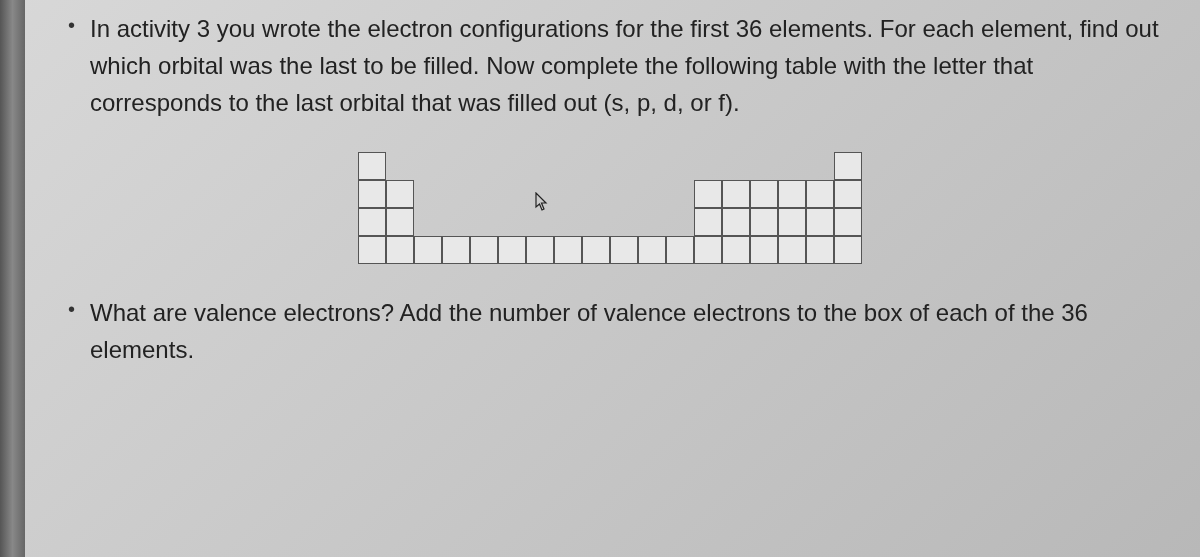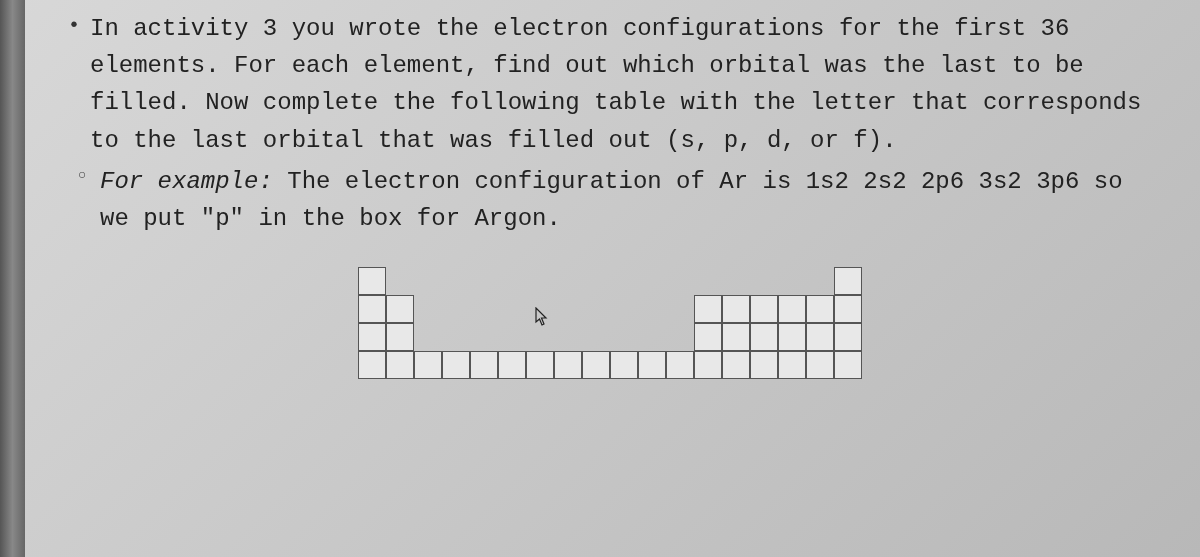--- a/index.html
+++ b/index.html
@@ -16,21 +16,20 @@
     body::before {
       content: '';
       position: absolute;
       left: 0; top: 0; bottom: 0;
       width: 25px;
       background: linear-gradient(90deg, #555, #888, #666);
     }
     .bullet-list {
       list-style: none;
       padding-left: 30px;
-      font-family: Liberation Mono, monospace;
     }
     .bullet-item {
       position: relative;
       margin-bottom: 4px;
       font-size: 24px;
       line-height: 1.55;
     }
     .bullet-item::before {
       content: '•';
       position: absolute;
@@ -79,23 +78,20 @@
       font-size: 18px;
       color: #222;
       pointer-events: none;
     }
   </style>
 </head>
 <body>
 
 <ul class="bullet-list">
   <li class="bullet-item">In activity 3 you wrote the electron configurations for the first 36 elements. For each element, find out which orbital was the last to be filled. Now complete the following table with the letter that corresponds to the last orbital that was filled out (s, p, d, or f).</li>
-  <li class="sub-item">
-    <span class="italic">For example:</span><span> The electron configuration of Ar is 1s2 2s2 2p6 3s2 3p6 so we put "p" in the box for Argon.</span>
-  </li>
 </ul>
 
 <div class="periodic-container">
   <div class="periodic-grid" id="pt-grid">
       <div class="cell"></div>
       <div class="cell empty"></div>
       <div class="cell empty"></div>
       <div class="cell empty"></div>
       <div class="cell empty"></div>
       <div class="cell empty"></div>
@@ -167,13 +163,14 @@
       <div class="cell"></div>
     </div>
   <span class="cursor-icon">
     <svg width="16" height="20" viewBox="0 0 16 20">
       <path d="M1 1 L1 15 L4.5 12 L7 18 L9 17 L6.5 11 L11 11 Z" fill="none" stroke="#222" stroke-width="1.2"></path>
     </svg>
   </span>
 </div>
 
 <ul class="bullet-list">
+  <li class="bullet-item">What are valence electrons? Add the number of valence electrons to the box of each of the 36 elements.</li>
 </ul>
 
 </body></html>

